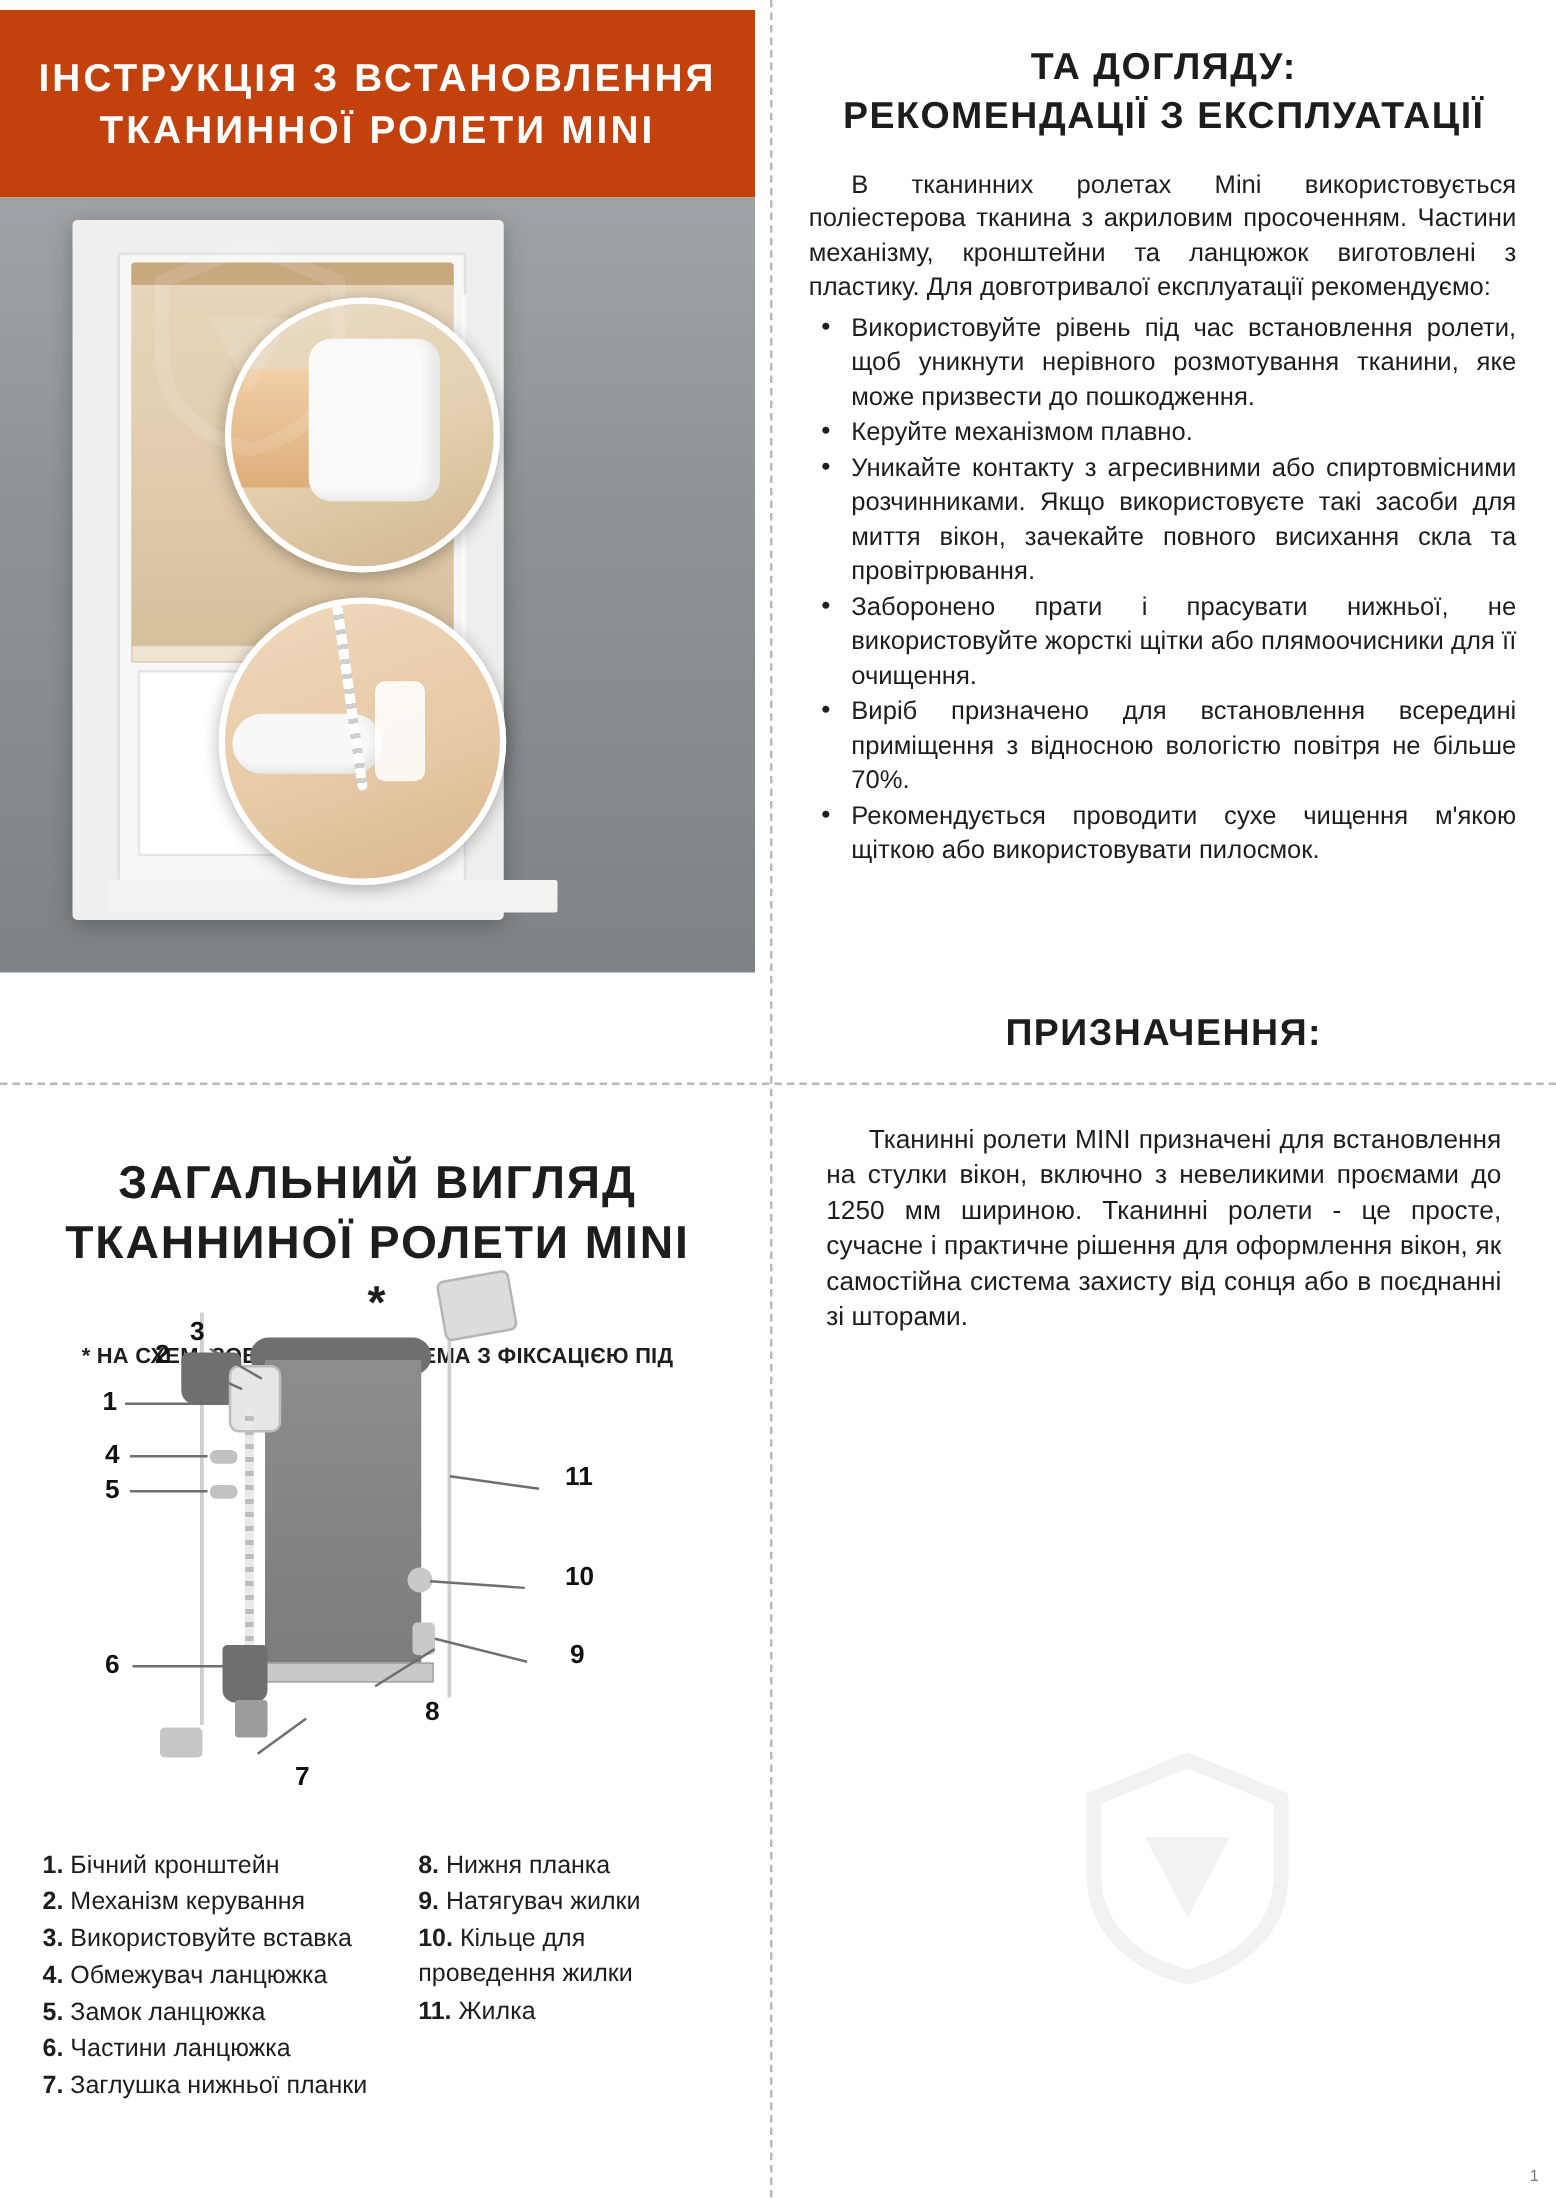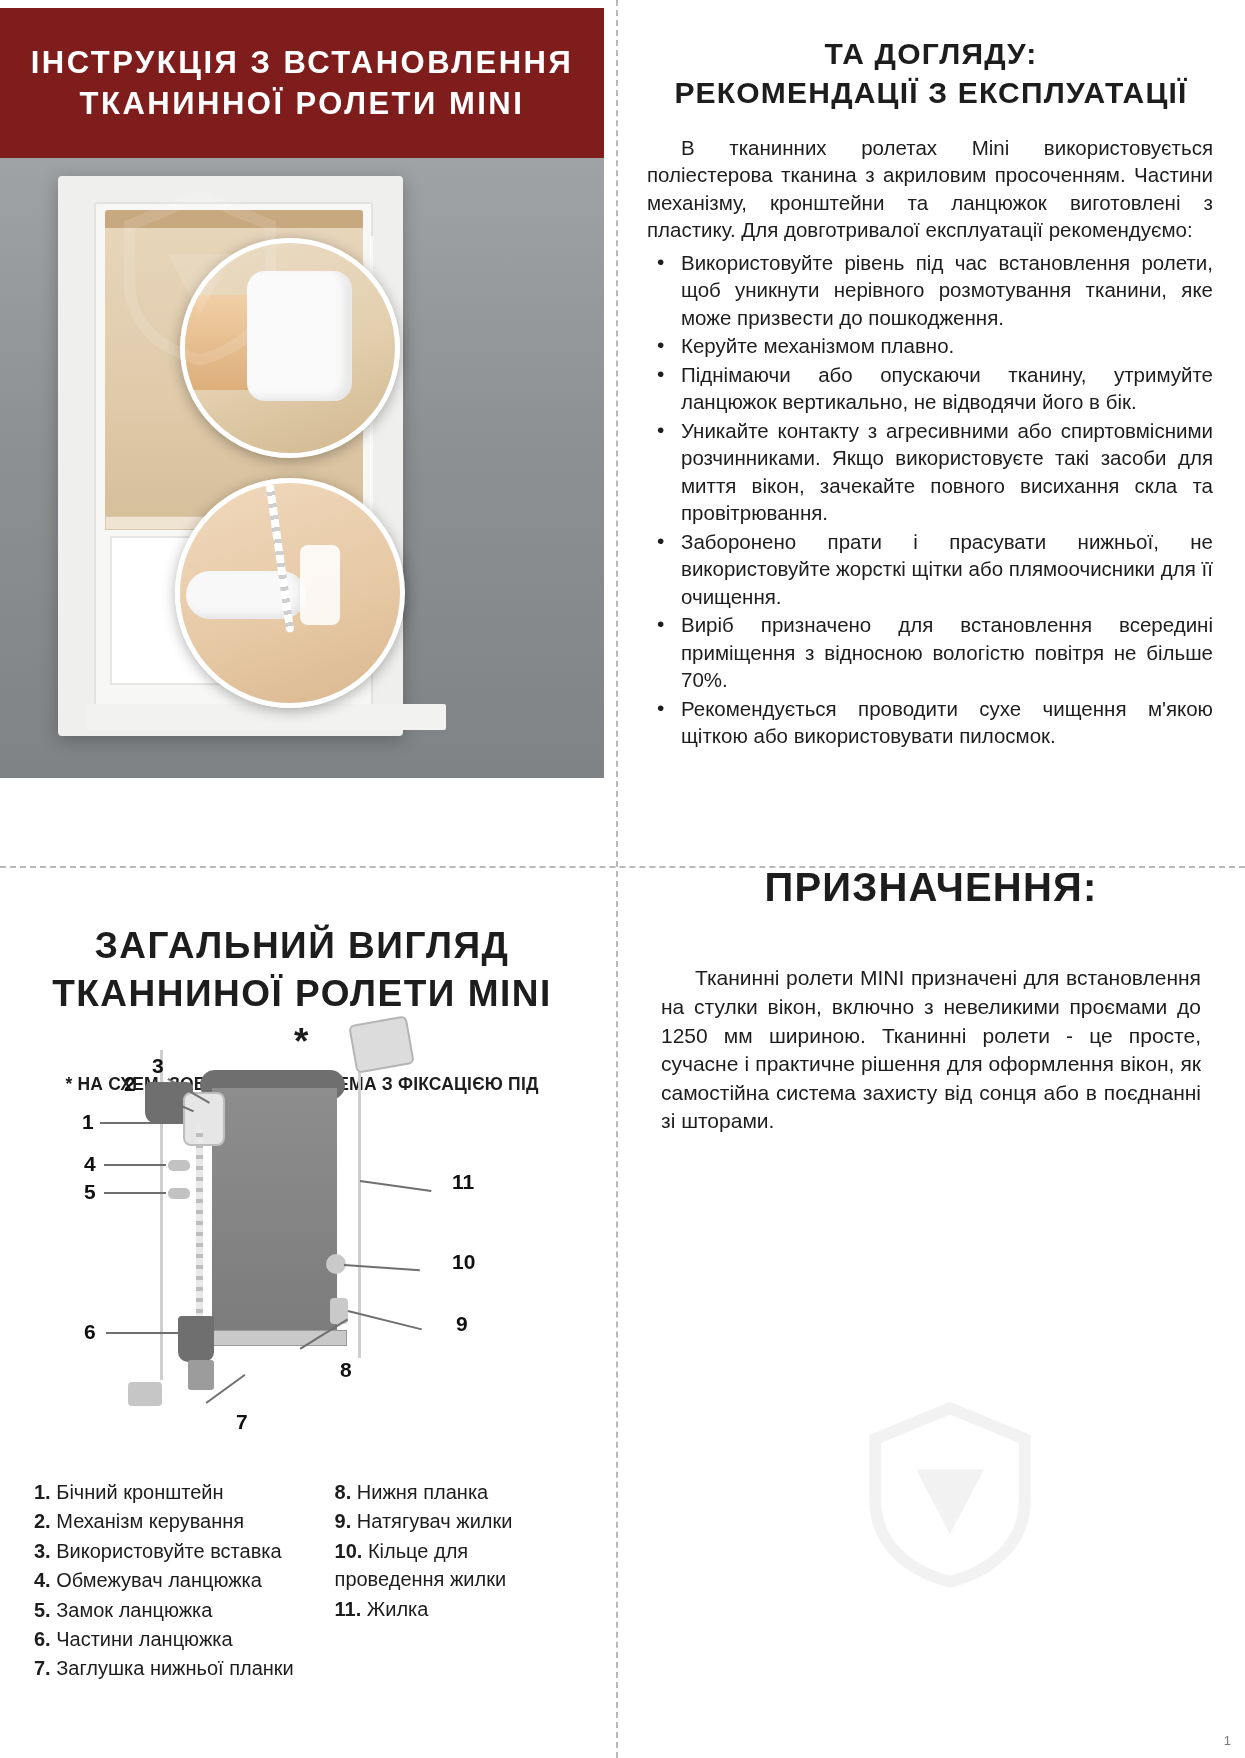--- a/index.html
+++ b/index.html
@@ -17,21 +17,21 @@
   .col-left{position:absolute;left:0;top:0;width:617px;height:1758px;}
   .col-right{position:absolute;left:617px;top:0;width:628px;height:1758px;}
 
   
   .v-sep{position:absolute;left:616px;top:0;width:0;height:1758px;border-left:2px dashed #b9b9b9;}
   .h-sep{position:absolute;left:0;top:866px;width:1245px;height:0;border-top:2px dashed #b9b9b9;}
 
   
   .tl-header{
     position:absolute;left:0;top:8px;width:604px;height:150px;
-    background:#7f1d1d;color:#fff;
+    background:#c2410c;color:#fff;
     display:flex;align-items:center;justify-content:center;text-align:center;
   }
   .tl-header .t{
     font-size:31px;font-weight:bold;letter-spacing:2.5px;line-height:1.33;
     text-transform:uppercase;
   }
 
   
   .photo{
     position:absolute;left:0;top:158px;width:604px;height:620px;
@@ -197,21 +197,21 @@
   }
   .legend-col{font-size:20px;line-height:1.42;}
   .legend-col .num{font-weight:bold;}
   .legend-col div{margin-bottom:1px;}
   .legend-col.c1{width:300px;}
   .legend-col.c2{width:250px;}
 
   
   .br-title{
     margin:150px 0 0 0;text-align:center;
-    font-size:40px;font-weight:bold;letter-spacing:1.2px;text-transform:uppercase;
+    font-size:30px;font-weight:bold;letter-spacing:1.2px;text-transform:uppercase;
   }
   .br-body{
     margin:54px 32px 0 32px;
     font-size:21px;line-height:1.36;text-align:justify;
   }
   .br-body p{margin:12px;text-indent:34px;}
 
   .wm-bottom{
     position:absolute;left:865px;top:1400px;opacity:.12;
   }
@@ -345,21 +345,20 @@
         <div>ТА ДОГЛЯДУ:</div>
         <div>РЕКОМЕНДАЦІЇ З ЕКСПЛУАТАЦІЇ</div>
       </div>
     </div>
 
     <div class="tr-body">
       <p>В тканинних ролетах Mini використовується поліестерова тканина з акриловим просоченням. Частини механізму, кронштейни та ланцюжок виготовлені з пластику. Для довготривалої експлуатації рекомендуємо:</p>
       <ul class="bullets">
         <li>Використовуйте рівень під час встановлення ролети, щоб уникнути нерівного розмотування тканини, яке може призвести до пошкодження.</li>
         <li>Керуйте механізмом плавно.</li>
-        <li>Піднімаючи або опускаючи тканину, утримуйте ланцюжок вертикально, не відводячи його в бік.</li>
         <li>Уникайте контакту з агресивними або спиртовмісними розчинниками. Якщо використовуєте такі засоби для миття вікон, зачекайте повного висихання скла та провітрювання.</li>
         <li>Заборонено прати і прасувати нижньої, не використовуйте жорсткі щітки або плямоочисники для її очищення.</li>
         <li>Виріб призначено для встановлення всередині приміщення з відносною вологістю повітря не більше 70%.</li>
         <li>Рекомендується проводити сухе чищення м'якою щіткою або використовувати пилосмок.</li>
       </ul>
     </div>
 
     <div class="br-title" style="margin-top:116px;">ПРИЗНАЧЕННЯ:</div>
     <div class="br-body">
       <p>Тканинні ролети MINI призначені для встановлення на стулки вікон, включно з невеликими проємами до 1250 мм шириною. Тканинні ролети - це просте, сучасне і практичне рішення для оформлення вікон, як самостійна система захисту від сонця або в поєднанні зі шторами.</p>

